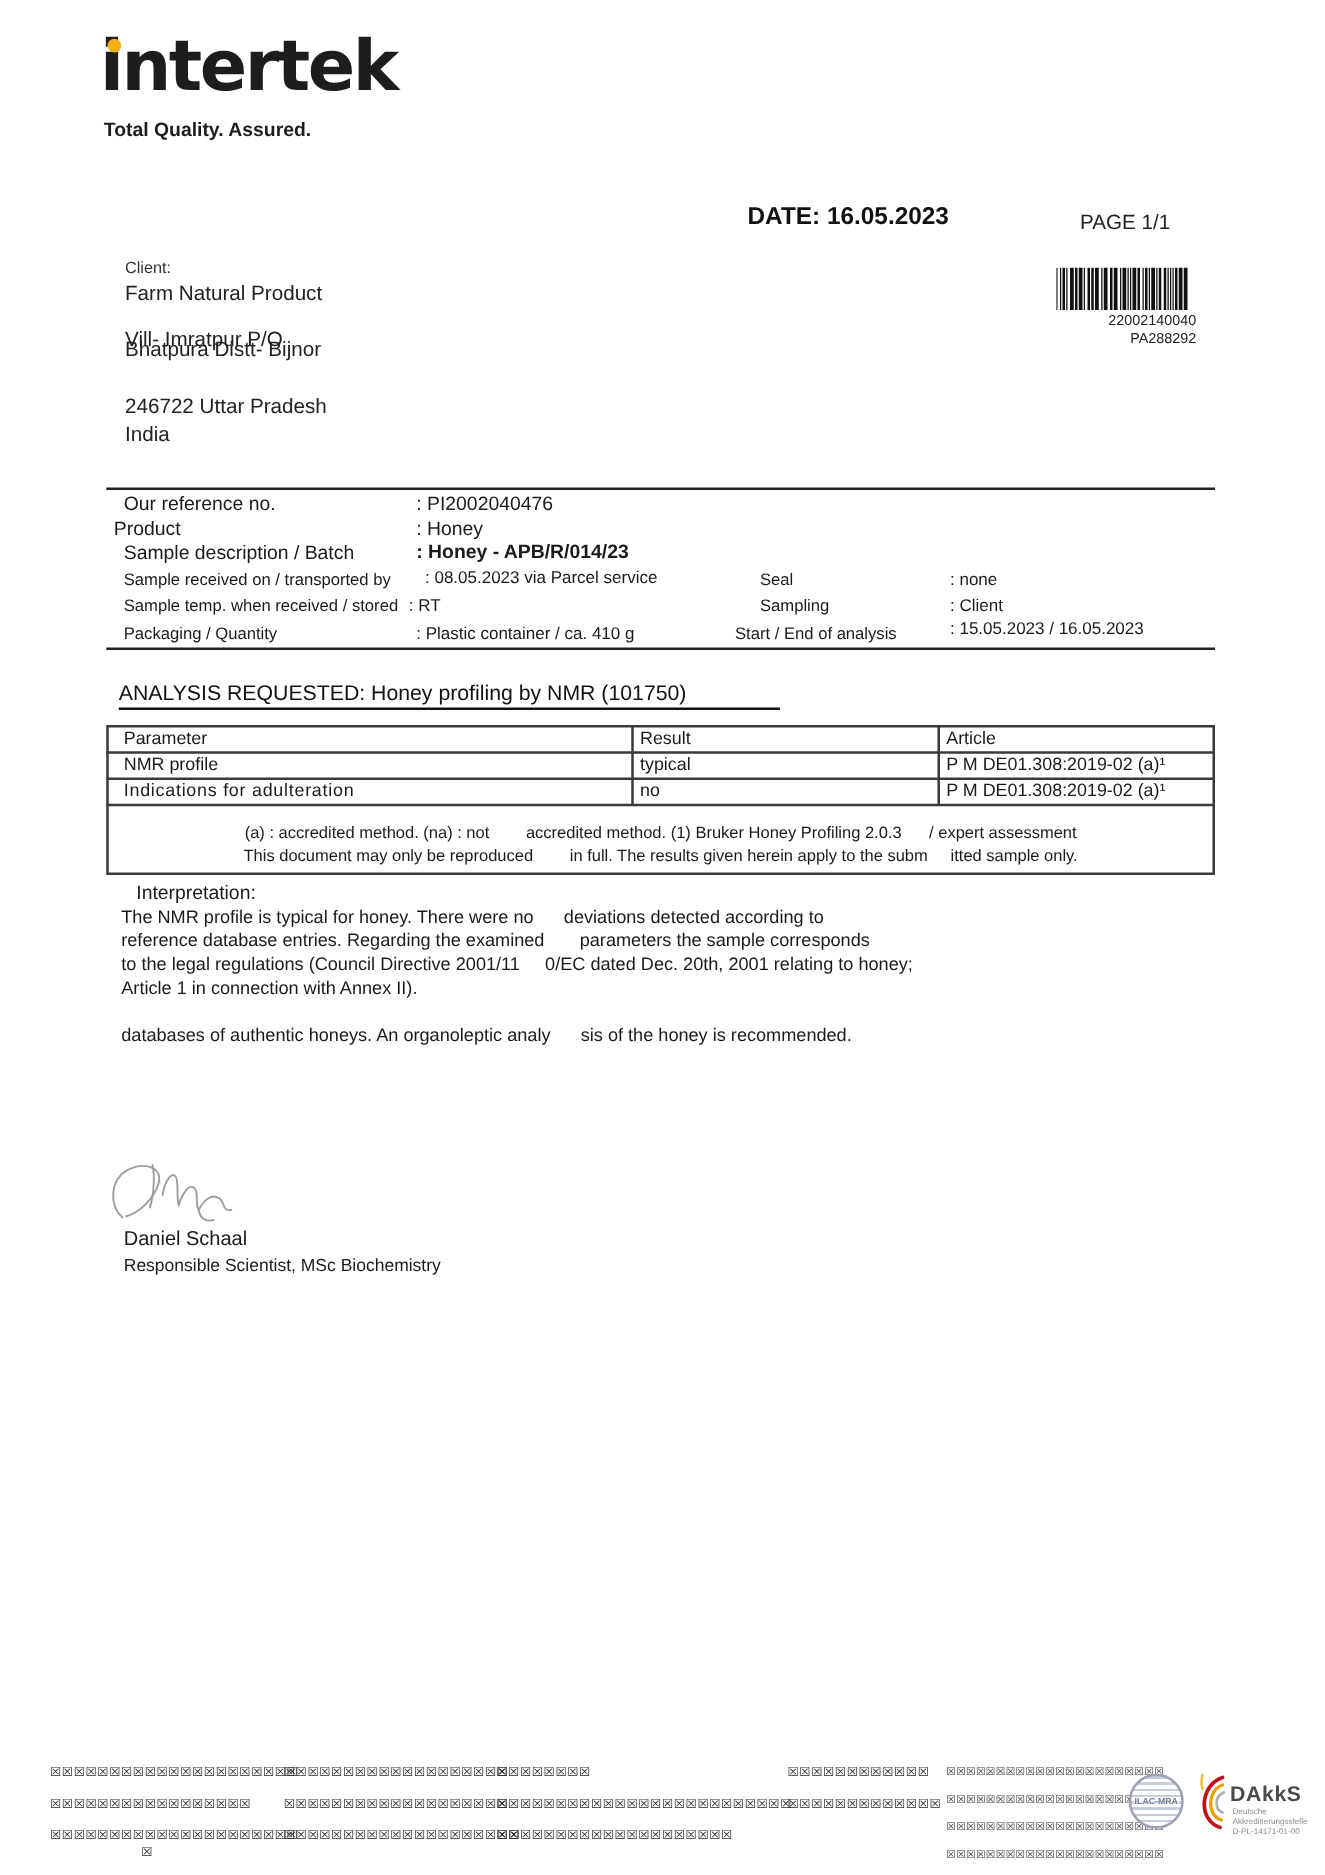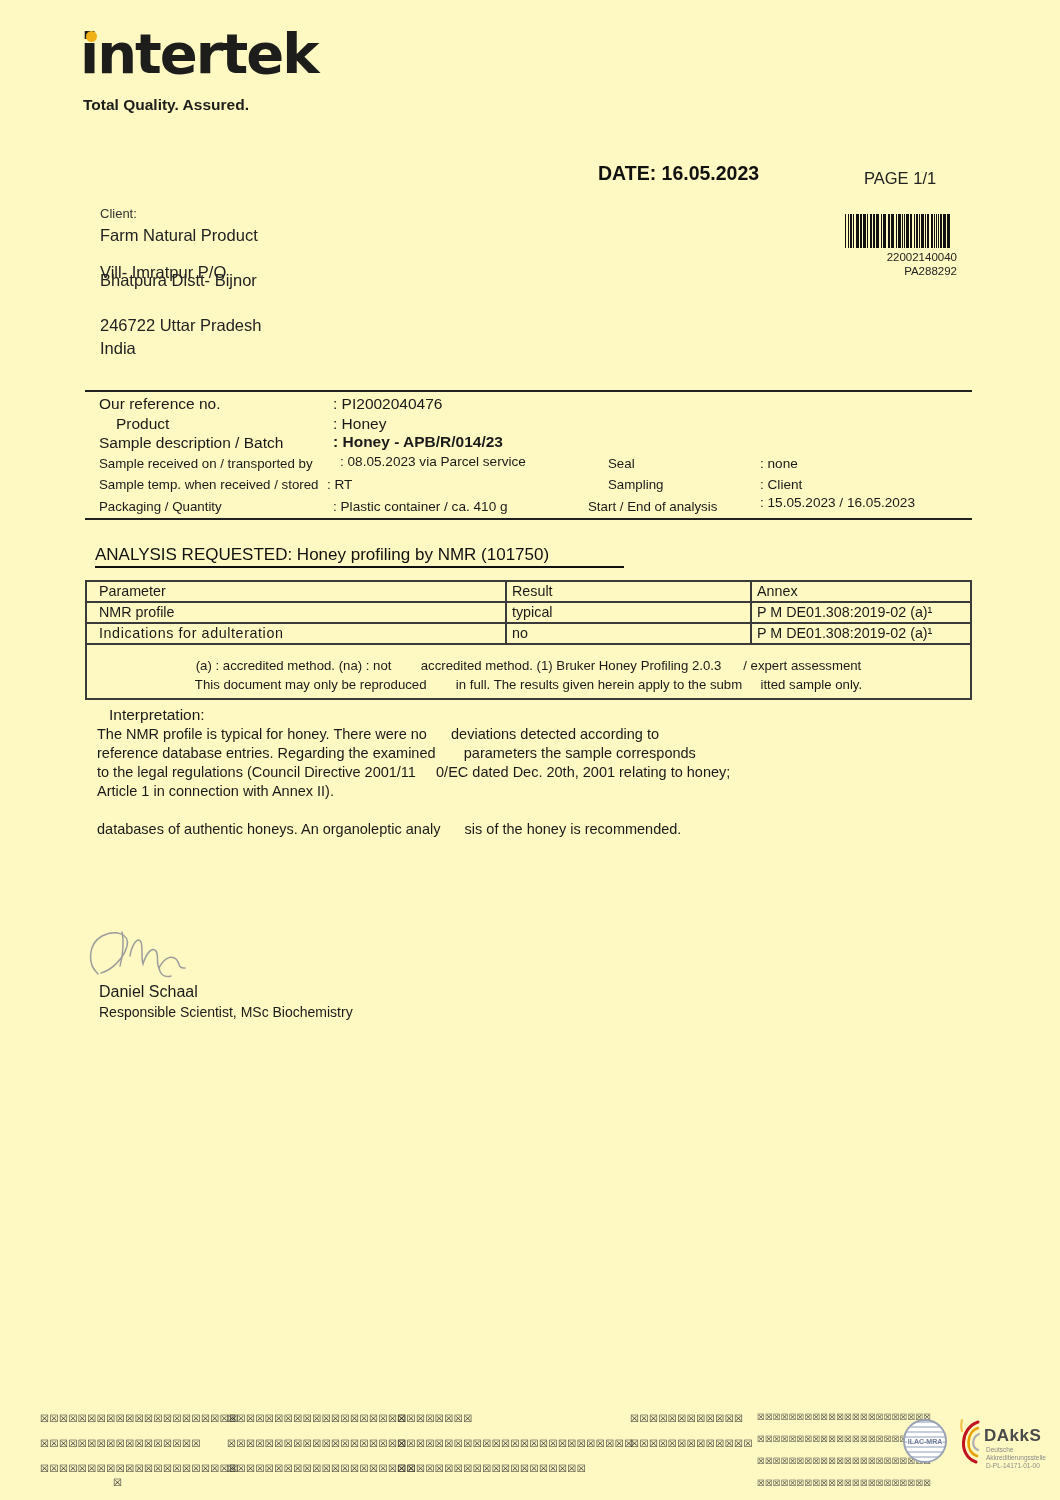--- a/index.html
+++ b/index.html
@@ -1,16 +1,16 @@
 <!DOCTYPE html>
 <html><head>
 <meta charset="utf-8">
 <style>
   html,body{margin:0;padding:0;background:#e8e8e8;}
-  .page{position:relative;width:1060px;height:1500px;background:#fef9c3;margin:0 auto;
+  .page{position:relative;width:1060px;height:1500px;background:#ffffff;margin:0 auto;
         font-family:"Liberation Sans",sans-serif;color:#1a1a1a;overflow:hidden;}
   .abs{position:absolute;}
   .pre{white-space:pre;}
   
   .logo-text{font-family:"DejaVu Sans",sans-serif;font-weight:bold;font-size:56px;
              letter-spacing:-2px;color:#1d1d1b;line-height:1;}
   .logo-dot{width:11px;height:11px;border-radius:50%;background:#f2b017;}
   .tagline{font-weight:bold;font-size:15.5px;color:#1d1d1b;}
   
   .report-title{font-size:19px;color:#222;}
@@ -71,21 +71,21 @@
   <div class="abs barcode" style="left:845px;top:214px;width:112px;">
     <span><span style="display:inline-block;width:1px;height:34px;background:#111;margin-right:2px"></span><span style="display:inline-block;width:1px;height:34px;background:#111;margin-right:1px"></span><span style="display:inline-block;width:2px;height:34px;background:#111;margin-right:1px"></span><span style="display:inline-block;width:1px;height:34px;background:#111;margin-right:2px"></span><span style="display:inline-block;width:3px;height:34px;background:#111;margin-right:1px"></span><span style="display:inline-block;width:2px;height:34px;background:#111;margin-right:1px"></span><span style="display:inline-block;width:3px;height:34px;background:#111;margin-right:1px"></span><span style="display:inline-block;width:1px;height:34px;background:#111;margin-right:2px"></span><span style="display:inline-block;width:2px;height:34px;background:#111;margin-right:1px"></span><span style="display:inline-block;width:2px;height:34px;background:#111;margin-right:1px"></span><span style="display:inline-block;width:3px;height:34px;background:#111;margin-right:2px"></span><span style="display:inline-block;width:1px;height:34px;background:#111;margin-right:1px"></span><span style="display:inline-block;width:3px;height:34px;background:#111;margin-right:2px"></span><span style="display:inline-block;width:2px;height:34px;background:#111;margin-right:1px"></span><span style="display:inline-block;width:3px;height:34px;background:#111;margin-right:2px"></span><span style="display:inline-block;width:1px;height:34px;background:#111;margin-right:1px"></span><span style="display:inline-block;width:3px;height:34px;background:#111;margin-right:1px"></span><span style="display:inline-block;width:1px;height:34px;background:#111;margin-right:1px"></span><span style="display:inline-block;width:1px;height:34px;background:#111;margin-right:1px"></span><span style="display:inline-block;width:3px;height:34px;background:#111;margin-right:1px"></span><span style="display:inline-block;width:2px;height:34px;background:#111;margin-right:2px"></span><span style="display:inline-block;width:1px;height:34px;background:#111;margin-right:1px"></span><span style="display:inline-block;width:2px;height:34px;background:#111;margin-right:1px"></span><span style="display:inline-block;width:1px;height:34px;background:#111;margin-right:1px"></span><span style="display:inline-block;width:3px;height:34px;background:#111;margin-right:1px"></span><span style="display:inline-block;width:1px;height:34px;background:#111;margin-right:1px"></span><span style="display:inline-block;width:2px;height:34px;background:#111;margin-right:2px"></span><span style="display:inline-block;width:2px;height:34px;background:#111;margin-right:1px"></span><span style="display:inline-block;width:1px;height:34px;background:#111;margin-right:1px"></span><span style="display:inline-block;width:1px;height:34px;background:#111;margin-right:1px"></span><span style="display:inline-block;width:1px;height:34px;background:#111;margin-right:1px"></span><span style="display:inline-block;width:2px;height:34px;background:#111;margin-right:1px"></span><span style="display:inline-block;width:3px;height:34px;background:#111;margin-right:1px"></span><span style="display:inline-block;width:3px;height:34px;background:#111;margin-right:1px"></span></span>
   </div>
   <div class="abs bc-num" style="left:845px;top:251px;width:112px;">22002140040</div>
   <div class="abs bc-num" style="left:845px;top:265px;width:112px;">PA288292</div>
 
   <div class="abs hr" style="left:85px;top:390px;width:887px;"></div>
 
   <div class="abs lbl-lg" style="left:99px;top:395px;">Our reference no.</div>
   <div class="abs val-lg" style="left:333px;top:395px;">: PI2002040476</div>
-  <div class="abs lbl-lg" style="left:116px;top:415px;">Product</div>
+  <div class="abs lbl-lg" style="left:91px;top:415px;">Product</div>
   <div class="abs val-lg" style="left:333px;top:415px;">: Honey</div>
   <div class="abs lbl-lg" style="left:99px;top:434px;">Sample description / Batch</div>
   <div class="abs val-lg bold" style="left:333px;top:433px;">: Honey - APB/R/014/23</div>
   <div class="abs lbl-sm" style="left:99px;top:456px;">Sample received on / transported by</div>
   <div class="abs val-sm" style="left:340px;top:454px;">: 08.05.2023 via Parcel service</div>
   <div class="abs lbl-sm" style="left:99px;top:477px;">Sample temp. when received / stored</div>
   <div class="abs val-sm" style="left:327px;top:477px;">: RT</div>
   <div class="abs lbl-sm" style="left:99px;top:499px;">Packaging / Quantity</div>
   <div class="abs val-sm" style="left:333px;top:499px;">: Plastic container / ca. 410 g</div>
 
@@ -104,21 +104,21 @@
 
   <div class="abs tbl-frame" style="left:85px;top:580px;width:883px;height:116px;"></div>
   <div class="tbl-line abs" style="left:85px;top:601px;width:887px;height:1.5px;"></div>
   <div class="tbl-line abs" style="left:85px;top:622px;width:887px;height:1.5px;"></div>
   <div class="tbl-line abs" style="left:85px;top:643px;width:887px;height:1.5px;"></div>
   <div class="tbl-line abs" style="left:505px;top:580px;width:1.5px;height:64px;"></div>
   <div class="tbl-line abs" style="left:750px;top:580px;width:1.5px;height:64px;"></div>
 
   <div class="abs cell" style="left:99px;top:583px;">Parameter</div>
   <div class="abs cell" style="left:512px;top:583px;">Result</div>
-  <div class="abs cell" style="left:757px;top:583px;">Annex</div>
+  <div class="abs cell" style="left:757px;top:583px;">Article</div>
 
   <div class="abs cell" style="left:99px;top:604px;">NMR profile</div>
   <div class="abs cell" style="left:512px;top:604px;">typical</div>
   <div class="abs cell" style="left:757px;top:604px;">P M DE01.308:2019-02 (a)¹</div>
 
   <div class="abs cell" style="left:99px;top:625px;letter-spacing:0.6px;">Indications for adulteration</div>
   <div class="abs cell" style="left:512px;top:625px;">no</div>
   <div class="abs cell" style="left:757px;top:625px;">P M DE01.308:2019-02 (a)¹</div>
 
   <div class="abs footnote pre" style="left:85px;top:658px;width:887px;">(a) : accredited method. (na) : not        accredited method. (1) Bruker Honey Profiling 2.0.3      / expert assessment</div>

